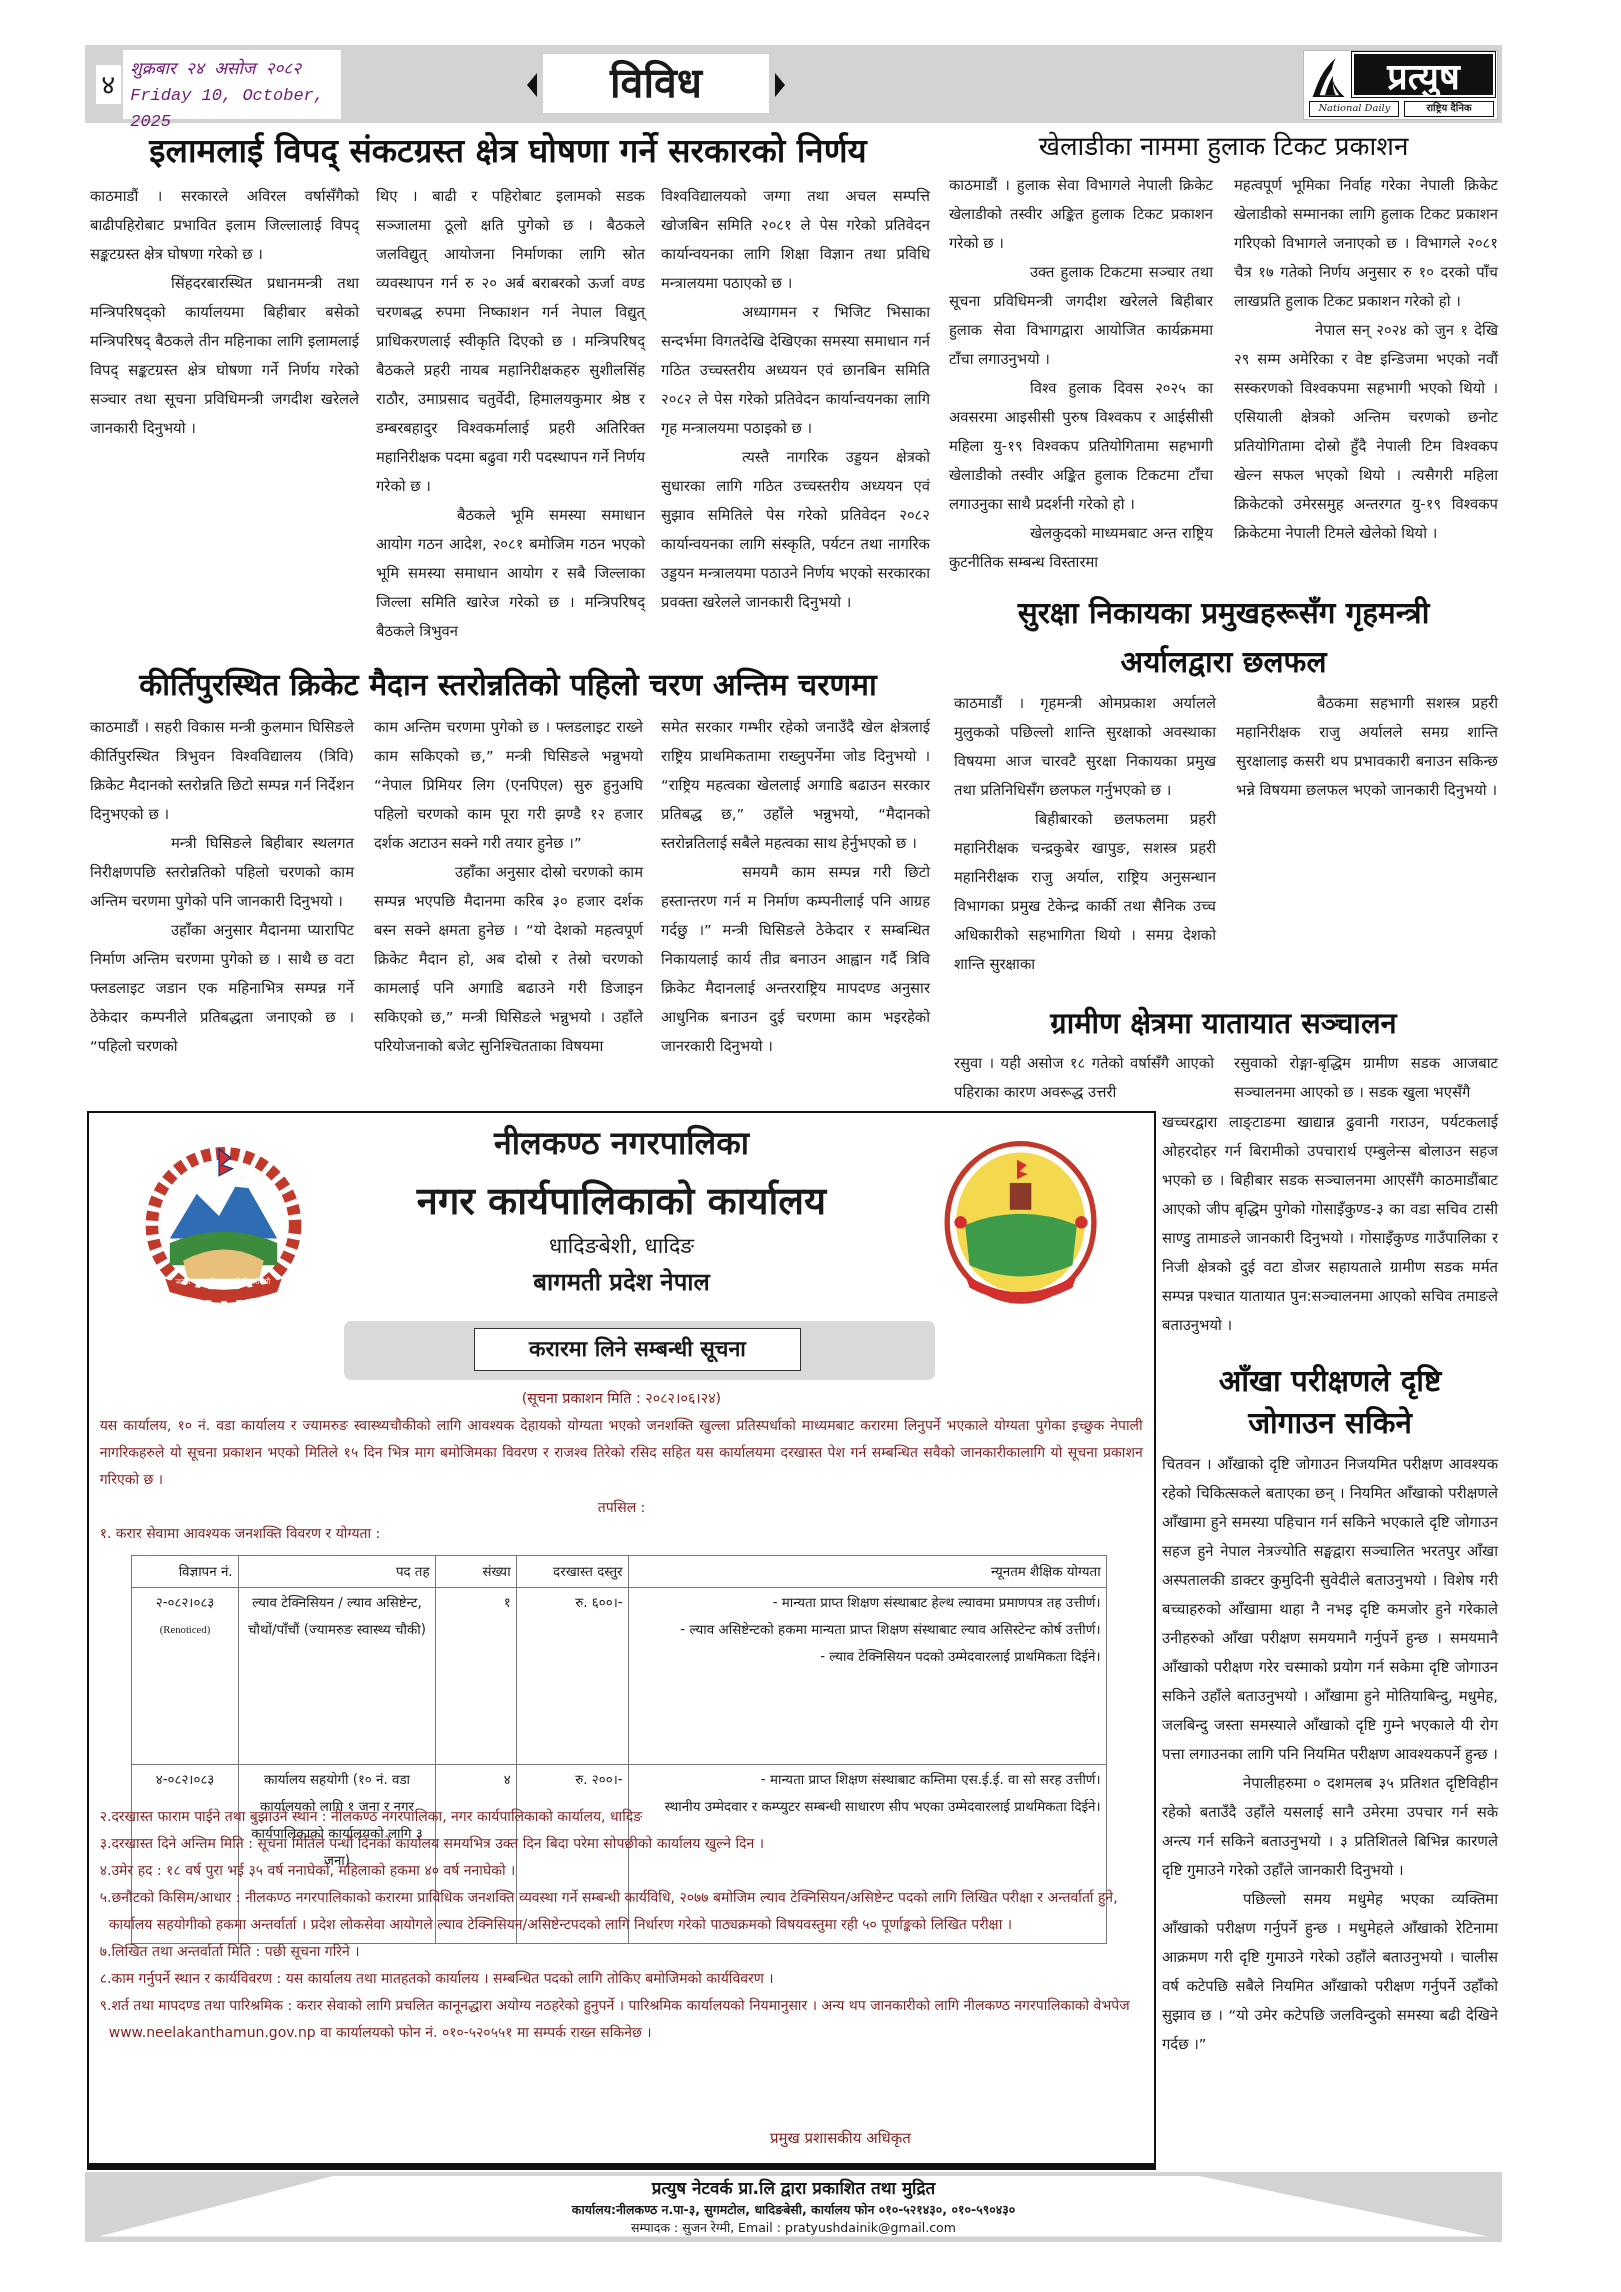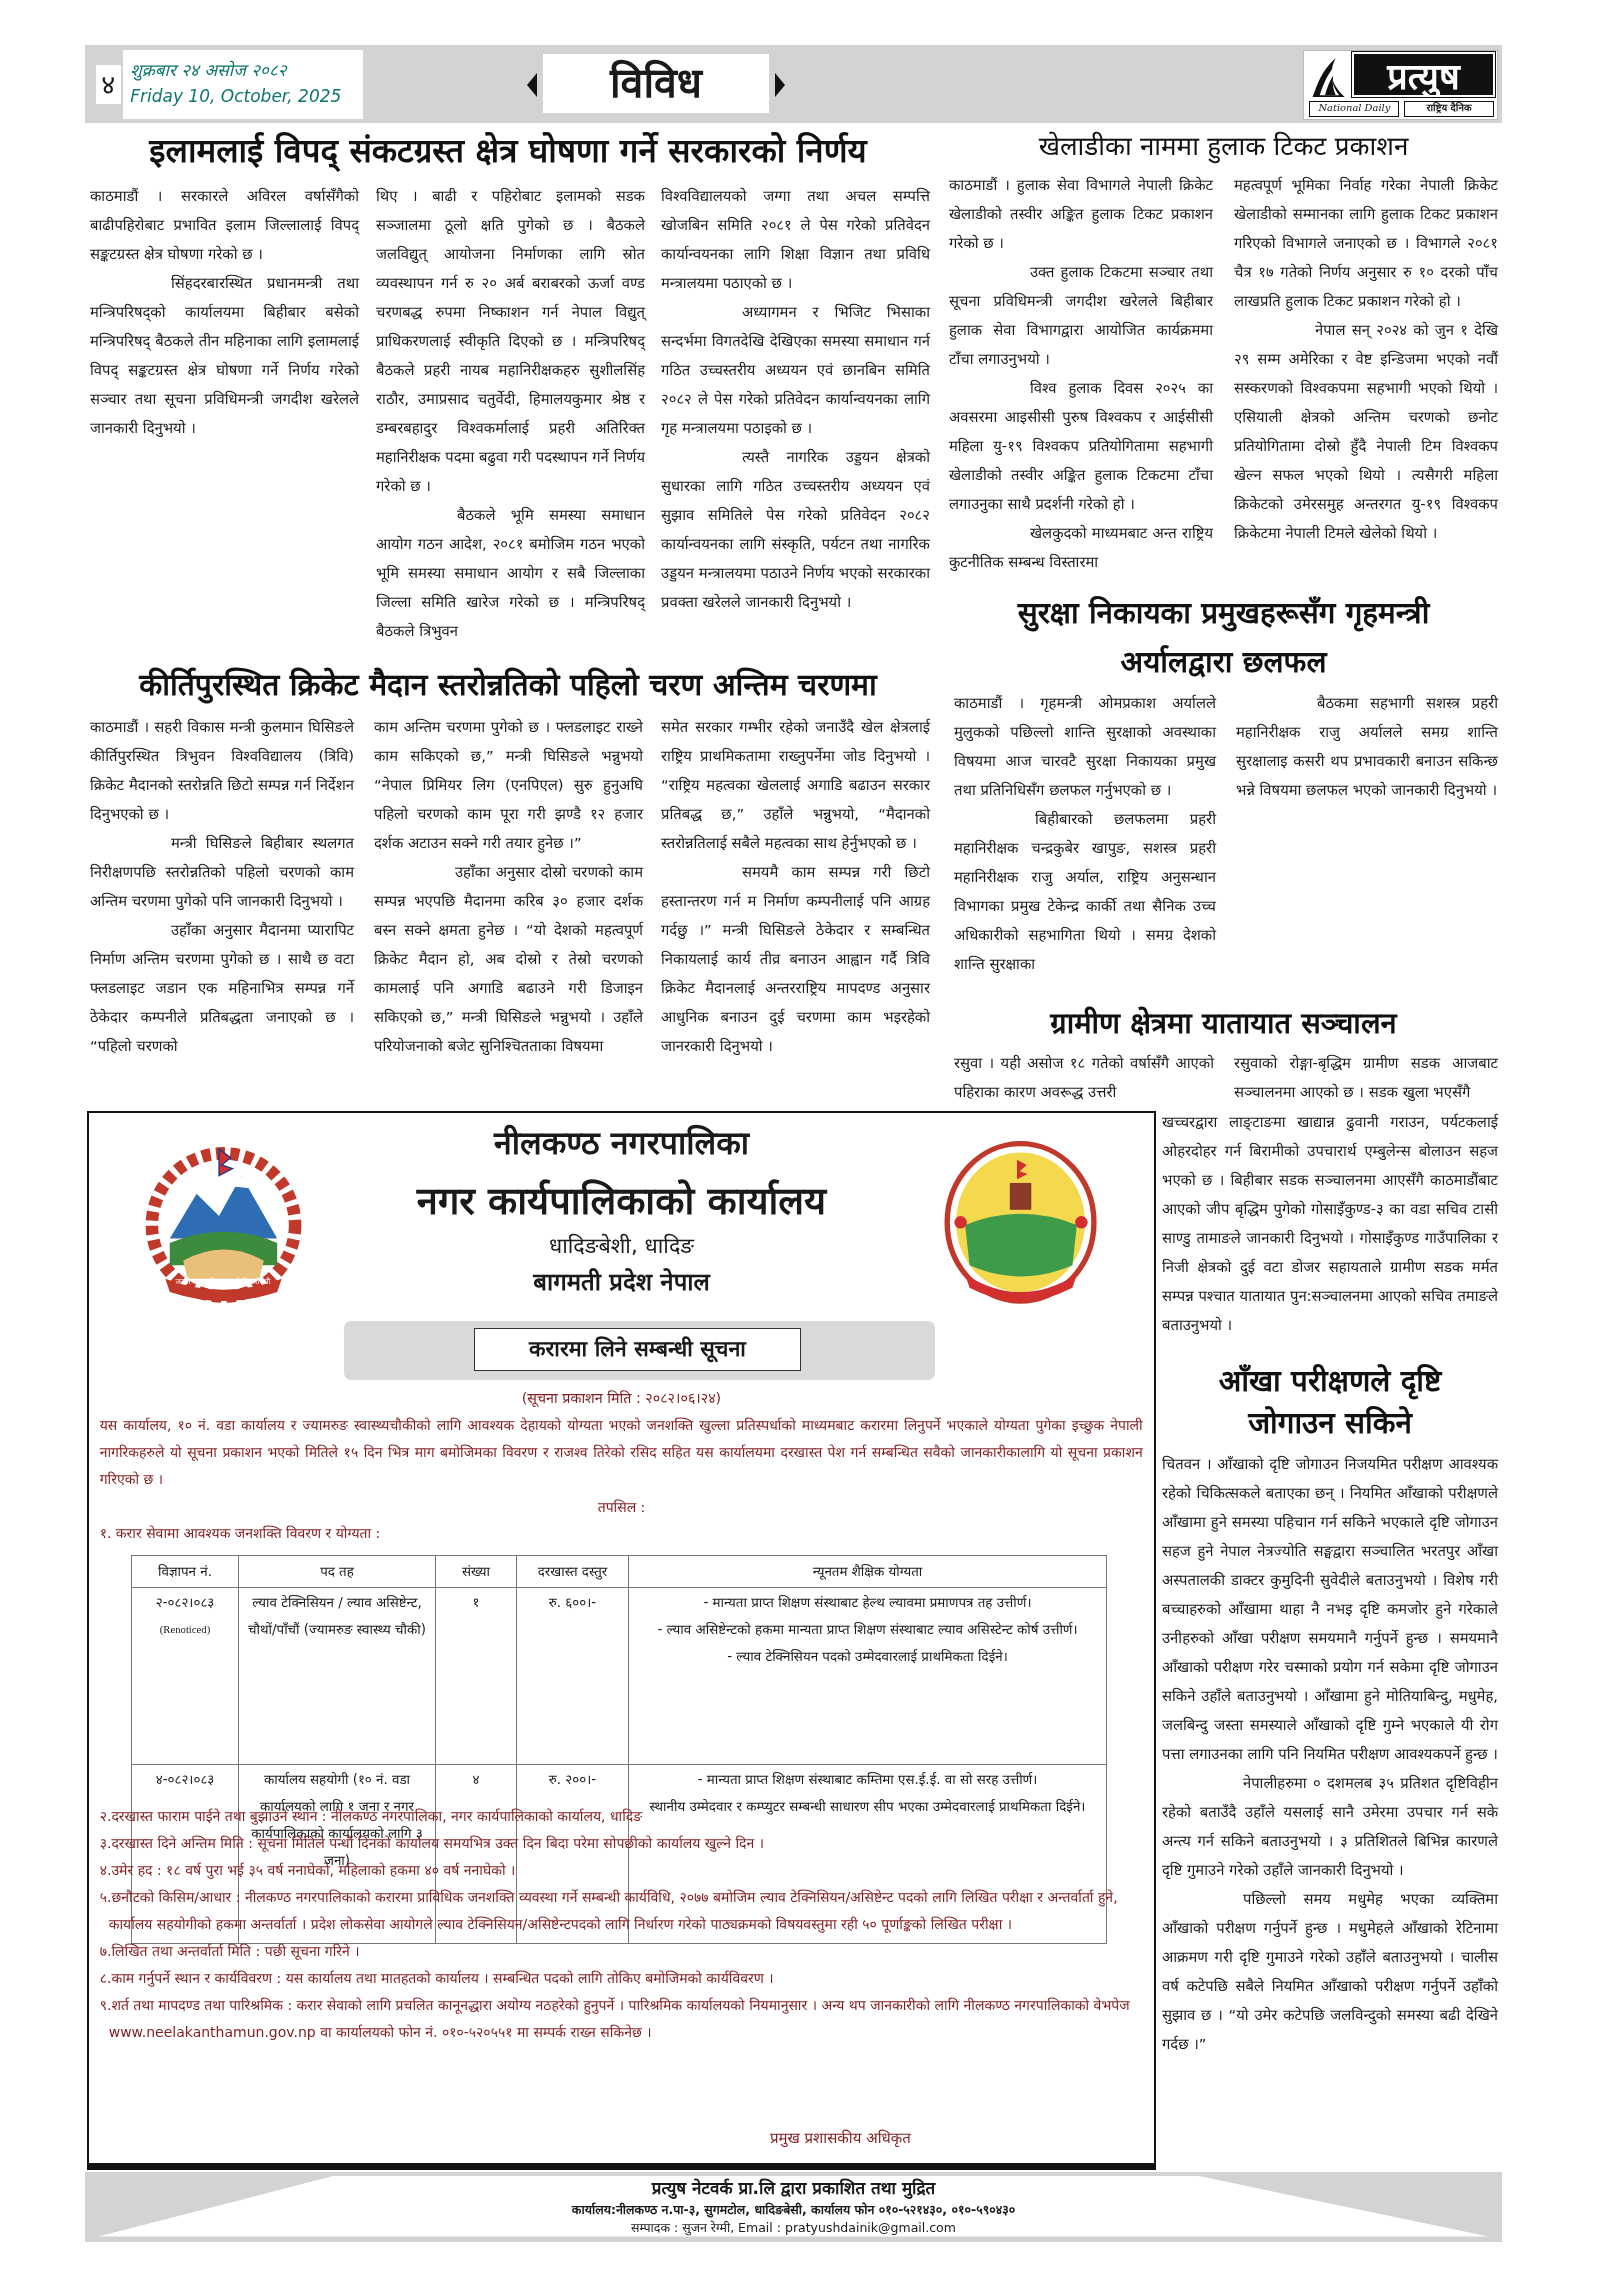--- a/index.html
+++ b/index.html
@@ -8,42 +8,42 @@
 
   .abs { position: absolute; }
   .serifbody { font-family: "DejaVu Sans", sans-serif; font-size: 14.8px; line-height: 29px; text-align: justify; }
   .serifbody p { text-indent: 0; }
   .serifbody p.ind { text-indent: 81px; }
   .headline { font-family: "DejaVu Sans", sans-serif; font-weight: bold; color: #111; text-align: center; white-space: nowrap; }
 
   
   #masthead { left: 85px; top: 45px; width: 1417px; height: 78px; background: #d3d3d3; }
   #pageno { left: 10.7px; top: 19.7px; width: 25px; height: 39px; background: #fff; font-size: 27px; line-height: 39px; text-align: center; }
-  #datebox { left: 38px; top: 4.5px; width: 240px; height: 69px; background: #fff; padding: 7.2px 7.2px; font-style: italic; font-size: 17px; line-height: 26px; color: #0f766e; }
+  #datebox { left: 38px; top: 4.5px; width: 218px; height: 69px; background: #fff; padding: 7.2px 7.2px; font-style: italic; font-size: 17px; line-height: 26px; color: #701a75; font-family: Liberation Mono, monospace; }
   #section-wrap { left: 442px; top: 4.5px; width: 263px; height: 72px; }
   #section-box { position: absolute; left: 16px; top: 4.5px; width: 226px; height: 59px; background: #fff; font-size: 41px; font-weight: bold; text-align: center; line-height: 59px; }
   .arrow-l { position: absolute; left: 0; top: 23px; width: 0; height: 0; border-top: 12.5px solid transparent; border-bottom: 12.5px solid transparent; border-right: 10.7px solid #111; }
   .arrow-r { position: absolute; right: 5.4px; top: 23px; width: 0; height: 0; border-top: 12.5px solid transparent; border-bottom: 12.5px solid transparent; border-left: 10.7px solid #111; }
   #logo { left: 1218px; top: 4.5px; width: 195px; height: 70px; background: #fff; border: 0.9px solid #bbb; }
   #logo .brand { position: absolute; left: 48px; top: 1.8px; width: 143px; height: 45px; background: #111; color: #fff; font-size: 36px; font-weight: bold; line-height: 45px; text-align: center; border: 2.7px double #fff; outline: 1.8px solid #111; }
   #logo .flame { position: absolute; left: 5.4px; top: 5.4px; width: 41px; height: 43px; }
   #logo .nd { position: absolute; left: 5.4px; top: 50px; width: 90px; height: 16px; border: 1.8px solid #111; font-size: 9.9px; font-style: italic; font-weight: normal; line-height: 12.5px; text-align: center; font-family: "DejaVu Serif", serif; }
   #logo .rd { position: absolute; left: 100px; top: 50px; width: 90px; height: 16px; border: 1.8px solid #111; font-size: 9.9px; font-weight: bold; line-height: 12.5px; text-align: center; }
 
   
   .col { position: absolute; }
 
   
   #adbox { left: 87px; top: 1111px; width: 1069px; height: 1059px; border: 2.7px solid #111; border-bottom-width: 7.2px; background: #fff; }
   .adtitle { position: absolute; left: 0; width: 100%; text-align: center; font-weight: bold; white-space: nowrap; }
   #notice-band { position: absolute; left: 255px; top: 208px; width: 591px; height: 59px; background: #d9d9d9; border-radius: 7.2px; }
   #notice-label { position: absolute; left: 130px; top: 7.2px; width: 327px; height: 43px; background: #fff; border: 1.8px solid #333; font-size: 21.5px; font-weight: bold; line-height: 39px; text-align: center; }
   .adtext { position: absolute; font-size: 14px; line-height: 27px; color: #7f1d1d; }
   table#posttable { position: absolute; left: 42px; top: 442px; width: 976px; border-collapse: collapse; font-size: 13.4px; line-height: 27px; }
-  #posttable th, #posttable td { border: 0.9px solid #777; vertical-align: top; padding: 1.8px 5.4px; text-align: center; font-weight: normal; }
+  #posttable th, #posttable td { border: 0.9px solid #777; vertical-align: top; padding: 1.8px 5.4px; text-align: right; font-weight: normal; }
   #posttable thead th { background: #fff; border-top: 1.8px solid #777; }
   .center { text-align: center !important; }
 
   
   #footer { left: 85px; top: 2172px; width: 1417px; height: 70px; background: #d3d3d3; }
   #footer-trap { position: absolute; left: 13.4px; top: 3.6px; width: 1390px; height: 61px; background: #fff; clip-path: polygon(17% 0, 79% 0, 100% 100%, 0 100%); }
   .footline { position: absolute; left: 0; width: 100%; text-align: center; font-weight: bold; white-space: nowrap; }
 
   .emblem { position: absolute; }
 </style>

